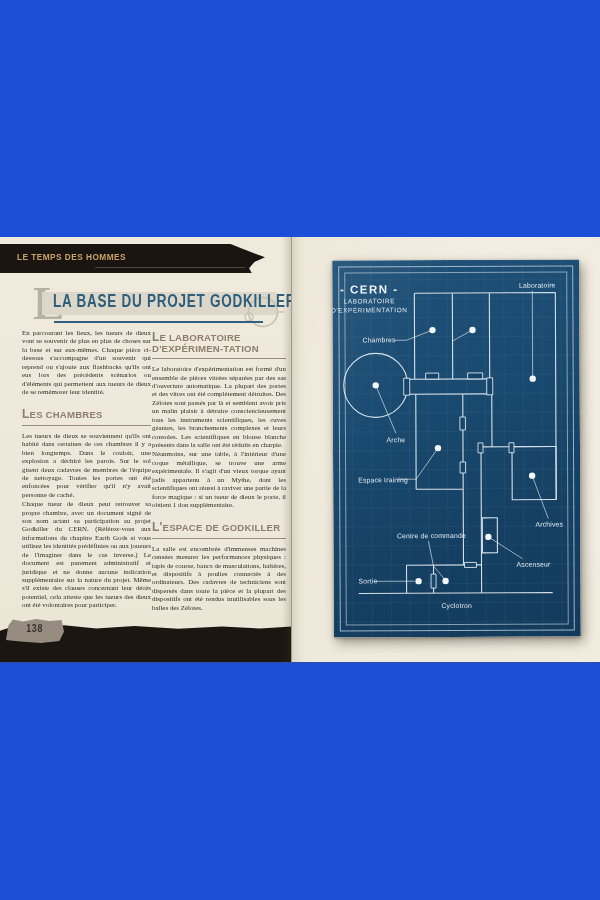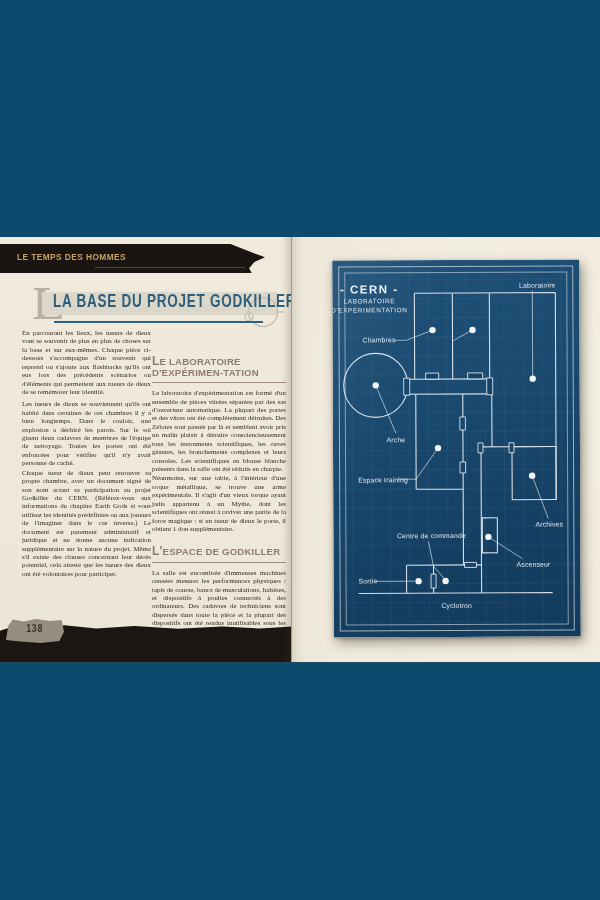--- a/index.html
+++ b/index.html
@@ -1,18 +1,18 @@
 <!DOCTYPE html>
 <html lang="fr"><head>
 <meta charset="utf-8">
 <style>
   html,body{margin:0;padding:0;}
   body{width:600px;height:900px;background:#ffffff;overflow:hidden;
        font-family:"Liberation Serif", serif;}
-  .stage{position:relative;width:600px;height:900px;background:#0c4a6e;}
+  .stage{position:relative;width:600px;height:900px;background:#1d4ed8;}
 
   
   .spread{position:absolute;left:0;top:237px;width:600px;height:425px;
           background:#efe9dc;box-shadow:0 1px 2px rgba(90,80,60,.35);}
   .page-left{position:absolute;left:0;top:0;width:291px;height:100%;
           background:linear-gradient(180deg,#f0eadd 0%,#eee8da 70%,#ebe5d6 100%);}
   .page-right{position:absolute;left:291px;top:0;width:309px;height:100%;
           background:
             radial-gradient(ellipse at 60% 40%, rgba(255,255,255,.30), rgba(0,0,0,0) 70%),
             linear-gradient(90deg,#e2dccc 0px,#efe9db 14px,#f2ecdf 100%);}
@@ -34,21 +34,21 @@
   .title-strip{position:absolute;left:42px;top:55px;width:235px;height:23px;background:#dcd7c8;}
   .page-title{position:absolute;left:53px;top:54px;white-space:nowrap;
           font-family:"Liberation Sans",sans-serif;font-weight:bold;font-size:18px;
           letter-spacing:1px;color:#2d5e7c;transform:scaleX(.75);transform-origin:left;}
   .title-rule{position:absolute;left:54px;top:84px;width:209px;height:2px;background:#2f6080;}
   .gear{position:absolute;left:240px;top:53px;}
 
   
   .col{position:absolute;top:92px;overflow:hidden;max-height:296px;}
   .col1{left:22px;width:129px;}
-  .col2{left:152px;width:134px;margin-top:24px;}
+  .col2{left:152px;width:134px;}
   .col p{margin:0;font-size:6.9px;line-height:1.22;text-align:justify;color:#322a23;}
   .col p + p{margin-top:1px;}
   .col .intro{margin-bottom:4px;}
   .sec-head{font-family:"Liberation Sans",sans-serif;font-weight:bold;font-size:9.6px;
           line-height:1.12;letter-spacing:.2px;color:#8d7e70;
           border-bottom:1px solid #9a8b7c;padding-bottom:3px;margin:12px 0 6px;}
   .sec-head::first-letter{font-size:12px;}
   .col2 .sec-head:first-child{margin-top:2px;}
 
   
@@ -92,20 +92,21 @@
       <svg class="gear" width="44" height="44">
         <circle cx="23" cy="22" r="14.5" fill="none" stroke="#c7c1b2" stroke-width="1.6"></circle>
         <circle cx="9" cy="27" r="4" fill="none" stroke="#c7c1b2" stroke-width="1.4"></circle>
         <line x1="37.5" y1="22" x2="44" y2="22" stroke="#c7c1b2" stroke-width="1.4"></line>
       </svg>
       <div class="page-title">LA BASE DU PROJET GODKILLER</div>
       <div class="title-rule"></div>
 
       <div class="col col1">
         <p class="intro">En parcourant les lieux, les tueurs de dieux vont se souvenir de plus en plus de choses sur la base et sur eux-mêmes. Chaque pièce ci-dessous s'accompagne d'un souvenir qui reprend ou s'ajoute aux flashbacks qu'ils ont eus lors des précédents scénarios ou d'éléments qui permettent aux tueurs de dieux de se remémorer leur identité.</p>
+        <div class="sec-head">LES CHAMBRES</div>
         <p>Les tueurs de dieux se souviennent qu'ils ont habité dans certaines de ces chambres il y a bien longtemps. Dans le couloir, une explosion a déchiré les parois. Sur le sol gisent deux cadavres de membres de l'équipe de nettoyage. Toutes les portes ont été enfoncées pour vérifier qu'il n'y avait personne de caché.</p>
         <p>Chaque tueur de dieux peut retrouver sa propre chambre, avec un document signé de son nom actant sa participation au projet Godkiller du CERN. (Référez-vous aux informations du chapitre Earth Gods si vous utilisez les identités prédéfinies ou aux joueurs de l'imaginer dans le cas inverse.) Le document est purement administratif et juridique et ne donne aucune indication supplémentaire sur la nature du projet. Même s'il existe des clauses concernant leur décès potentiel, cela atteste que les tueurs des dieux ont été volontaires pour participer.</p>
       </div>
 
       <div class="col col2">
         <div class="sec-head">LE LABORATOIRE D'EXPÉRIMEN-TATION</div>
         <p>Le laboratoire d'expérimentation est formé d'un ensemble de pièces vitrées séparées par des sas d'ouverture automatique. La plupart des portes et des vitres ont été complètement détruites. Des Zélotes sont passés par là et semblent avoir pris un malin plaisir à détruire consciencieusement tous les instruments scientifiques, les cuves géantes, les branchements complexes et leurs consoles. Les scientifiques en blouse blanche présents dans la salle ont été réduits en charpie.</p>
         <p>Néanmoins, sur une table, à l'intérieur d'une coque métallique, se trouve une arme expérimentale. Il s'agit d'un vieux torque ayant jadis appartenu à un Mythe, dont les scientifiques ont réussi à raviver une partie de la force magique : si un tueur de dieux le porte, il obtient 1 don supplémentaire.</p>
         <div class="sec-head">L'ESPACE DE GODKILLER</div>
         <p>La salle est encombrée d'immenses machines censées mesurer les performances physiques : tapis de course, bancs de musculations, haltères, et dispositifs à poulies connectés à des ordinateurs. Des cadavres de techniciens sont dispersés dans toute la pièce et la plupart des dispositifs ont été rendus inutilisables sous les balles des Zélotes.</p>

